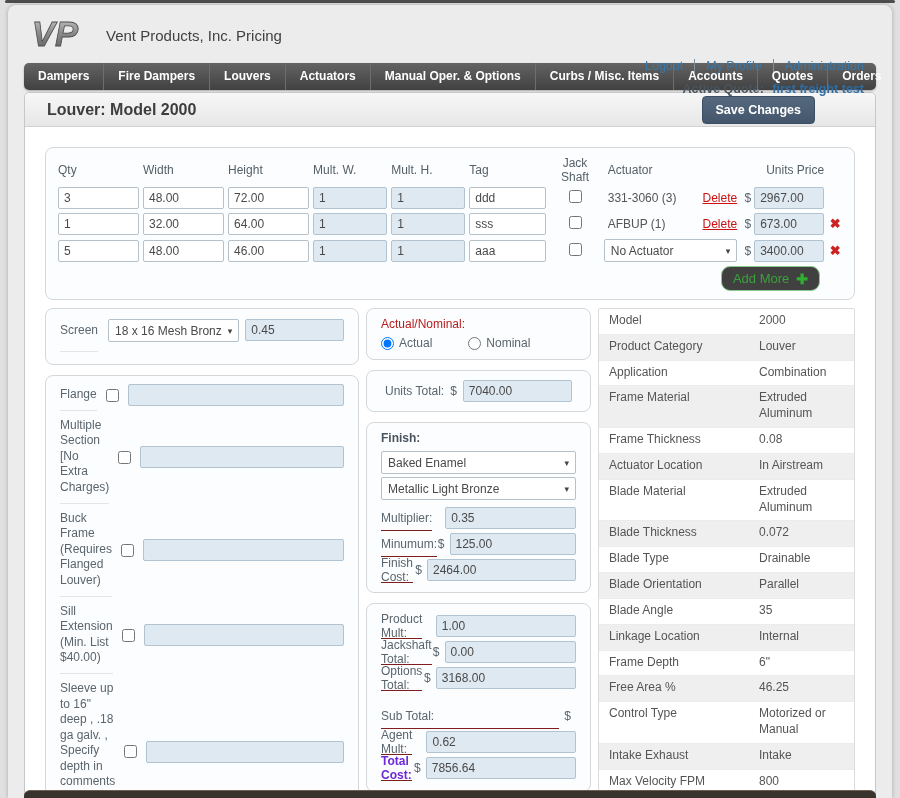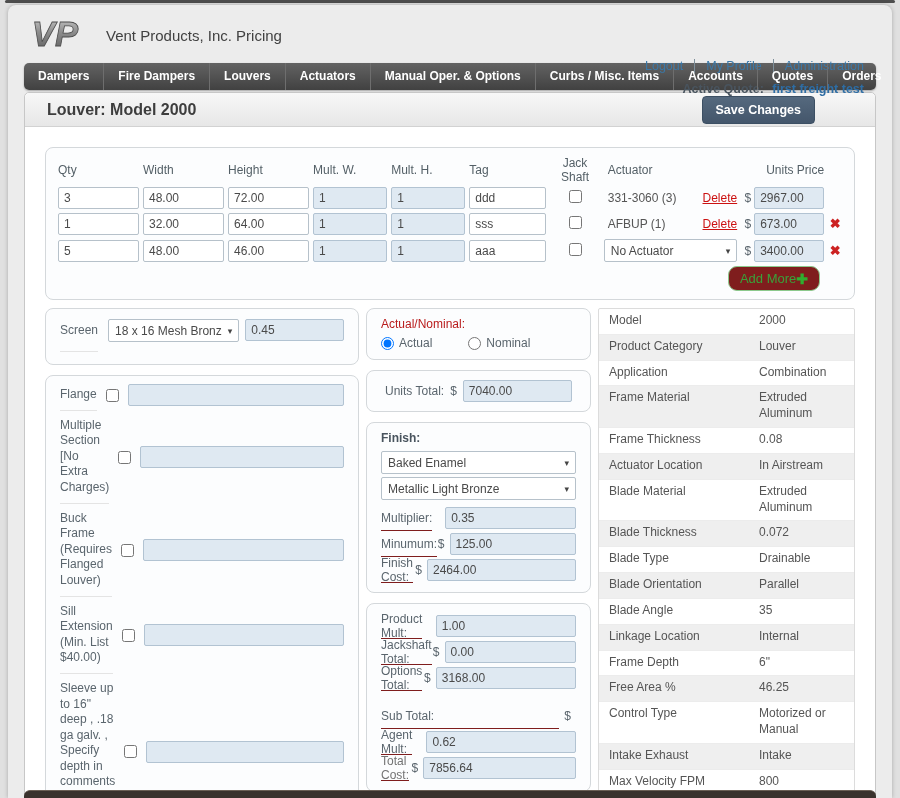--- a/index.html
+++ b/index.html
@@ -56,21 +56,21 @@
   input.txt { width: 100%; height: 22px; border: 1px solid #b6c1ca; border-radius: 2px; padding: 0 5px; font: 12px "Liberation Sans", sans-serif; color: #4a4a4a; background: #fff; }
   input.ro { background: #dfe9f2; border-color: #b2c3d2; }
   .c-price input { width: 70px; }
   .cur { color: #5a656d; }
   .del { color: #c11; text-decoration: underline; cursor: pointer; }
   .xic { color: #c22; font-weight: bold; font-size: 13px; cursor: pointer; line-height: 1; }
   .chk { width: 13px; height: 13px; }
   .sel { height: 23px; background: #fff; border: 1px solid #b6c1ca; border-radius: 2px; display: flex; align-items: center; justify-content: space-between; padding: 0 6px; color: #4a4a4a; cursor: pointer; white-space: nowrap; }
   .sel .car { font-size: 9px; color: #444; margin-left: 6px; }
   .addmore-row { display: flex; justify-content: flex-end; padding-right: 22px; margin-top: 4px; }
-  .addmore { border: 1px solid #8cc98c; background: #7f1d1d; color: #3aa13a; font-size: 13px; border-radius: 9px; padding: 4px 11px; display: flex; align-items: center; cursor: pointer; font-family: "Liberation Sans", sans-serif; }
+  .addmore { border: 1px solid #8cc98c; background: #404040; color: #3aa13a; font-size: 13px; border-radius: 9px; padding: 4px 11px; display: flex; gap: 7px; align-items: center; cursor: pointer; font-family: "Liberation Sans", sans-serif; }
   .addmore .plus { color: #2fae2f; font-weight: bold; font-size: 14px; line-height: 1; }
   
   .cols { display: flex; gap: 7px; margin: 0 20px; align-items: flex-start; }
   .col-left { width: 314px; }
   .col-mid { width: 225px; }
   .col-right { flex: 1; }
   .col-left .box, .col-mid .box { margin-bottom: 10px; }
   .lrow { display: flex; align-items: center; }
   .lrow-label { flex: 1; align-self: stretch; display: flex; align-items: center; border-bottom: 1px solid #7f1d1d; color: #5a656d; }
   .lrow .cur { width: 12px; text-align: right; margin-right: 5px; }
@@ -96,21 +96,21 @@
   .ut-input { width: 130px; }
   .finish-box { padding: 8px 14px 9px; }
   .finish-box .sel { margin-bottom: 3px; }
   .fin-row { height: 26px; }
   .fin-input { width: 90px; }
   .fin-rows { margin-top: 5px; }
   .tot-box { padding: 9px 14px 10px; }
   .tot-row { height: 26px; }
   .tot-input { width: 96px; }
   .tot-gap { height: 12px; }
-  .bold-label { font-weight: normal; color: #737373; }
+  .bold-label { font-weight: bold; color: #6d28d9; }
   
   .spec-table { border: 1px solid #dcdcdc; background: #fff; border-radius: 2px; overflow: hidden; }
   .spec-row { display: flex; padding: 4px 10px 5px; line-height: 1.32; border-top: 1px solid #ececec; }
   .spec-row:first-child { border-top: none; }
   .spec-row:nth-child(even) { background: #efefef; }
   .spec-label { width: 150px; padding-right: 8px; }
   .spec-value { flex: 1; }
   
   .bottom-bar { position: absolute; bottom: 0; left: 16px; right: 16px; height: 8px; background: #3a322d; border-top: 1px solid #6b5f55; border-radius: 6px 6px 0 0; }
 </style>

